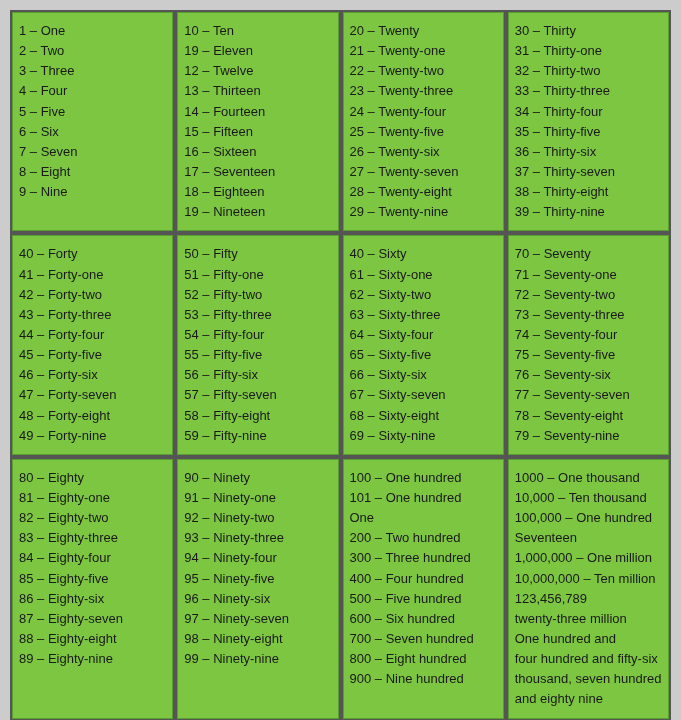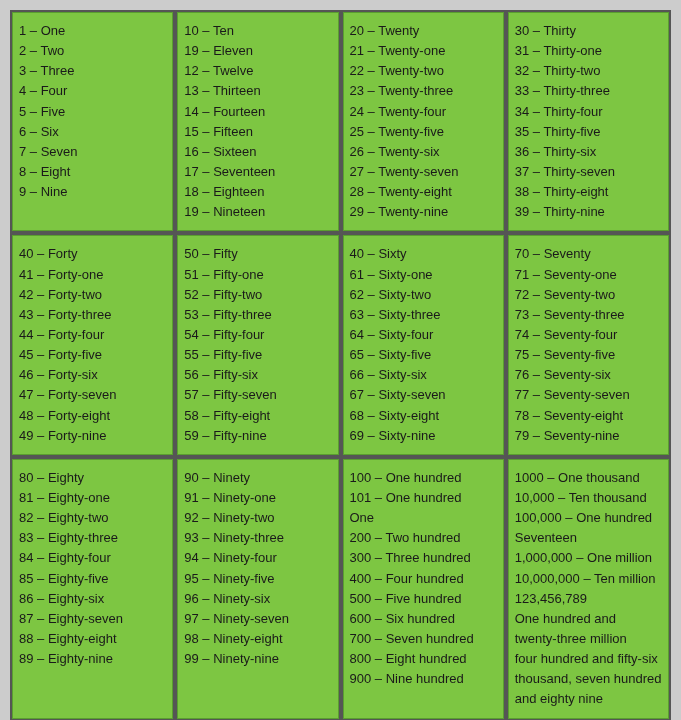--- a/index.html
+++ b/index.html
@@ -170,19 +170,19 @@
       <div>900 – Nine hundred</div>
     </div>
     <div class="cell">
       <div>1000 – One thousand</div>
       <div>10,000 – Ten thousand</div>
       <div>100,000 – One hundred</div>
       <div>         Seventeen</div>
       <div>1,000,000 – One million</div>
       <div>10,000,000 – Ten million</div>
       <div>    123,456,789</div>
+      <div>twenty-three million</div>
       <div>One hundred and</div>
-      <div>twenty-three million</div>
       <div>four hundred and fifty-six</div>
       <div>thousand, seven hundred</div>
       <div>and eighty nine</div>
     </div>
   </div>
 
 </body></html>

